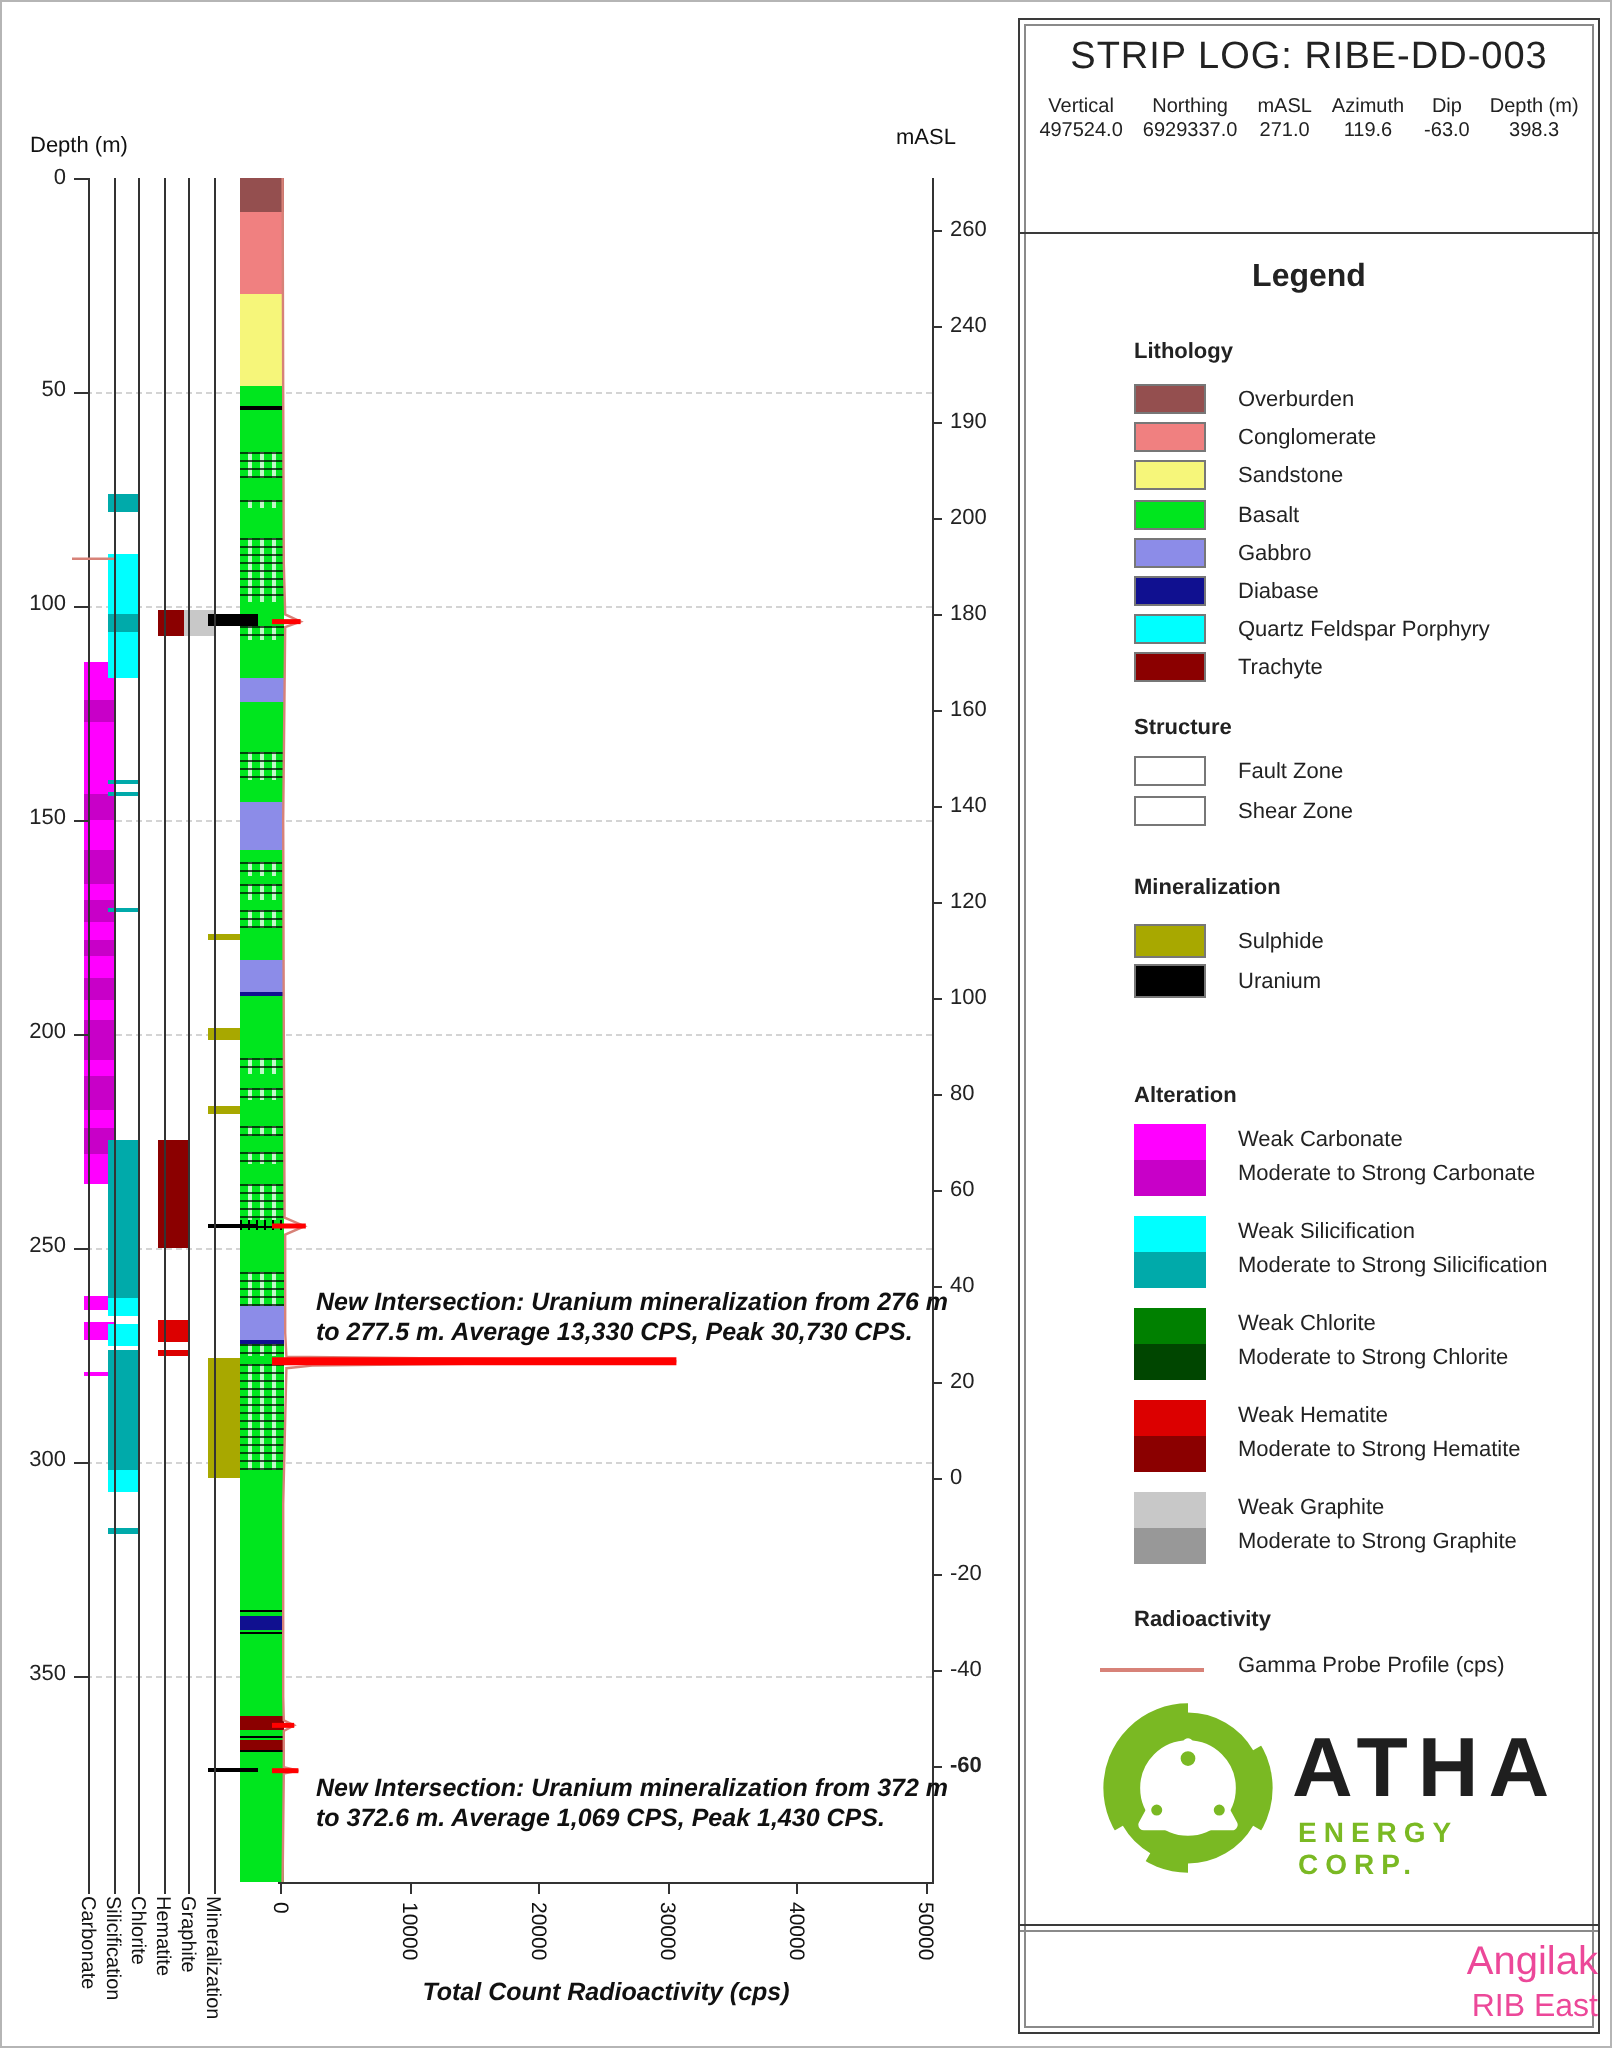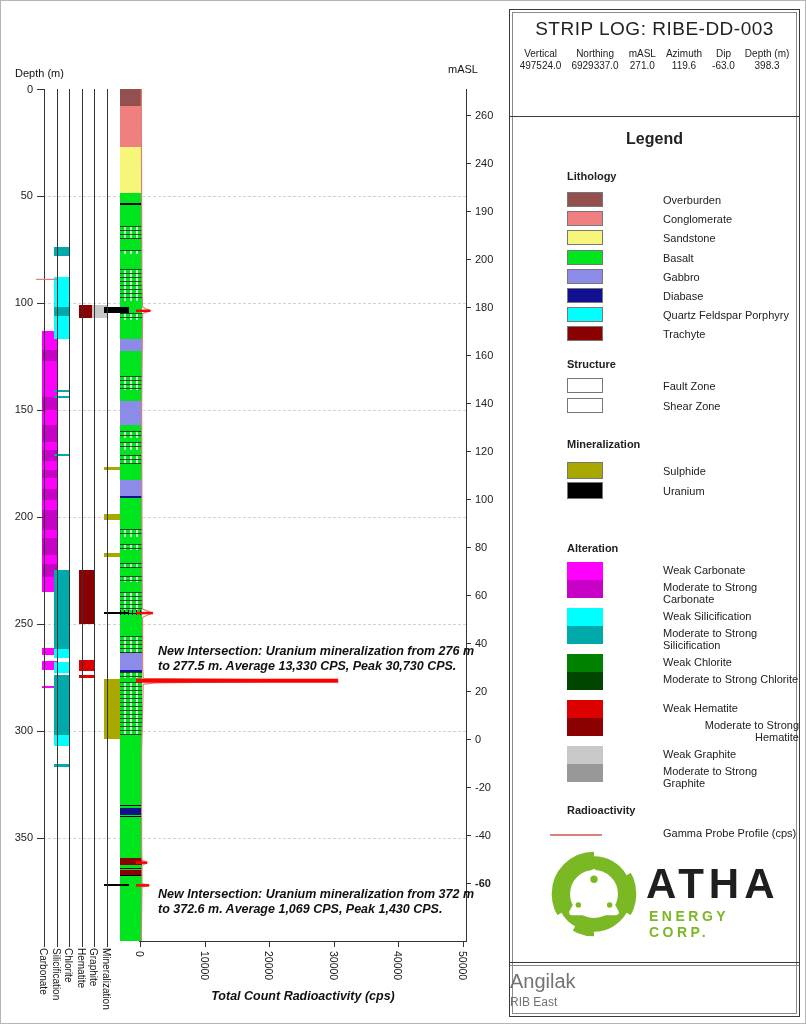--- a/index.html
+++ b/index.html
@@ -15,23 +15,23 @@
   #panel{position:absolute;left:508px;top:8px;width:291px;height:1008px;border:1px solid #3a3a3a;background:#fff;box-sizing:border-box;}
   #panel .inner-border{position:absolute;left:2px;top:2px;right:2px;bottom:2px;border:1px solid #8a8a8a;pointer-events:none;}
   .ptitle{position:absolute;left:0;top:8px;width:100%;text-align:center;font-size:19px;letter-spacing:.5px;color:#222;}
   .fields{position:absolute;left:0;top:38px;width:100%;display:flex;justify-content:center;gap:10px;}
   .fcell{text-align:center;font-size:10px;color:#222;line-height:12px;}
   .notes{position:absolute;left:0;top:66px;width:100%;text-align:center;font-size:10.5px;line-height:13px;color:#222;}
   .hsep{position:absolute;left:0;top:106px;width:100%;height:1px;background:#3a3a3a;}
   .legend-title{position:absolute;left:0;top:120px;width:100%;text-align:center;font-size:16px;font-weight:bold;color:#222;}
   .sec-title{position:absolute;left:57px;font-size:11px;font-weight:bold;color:#222;}
   .sw{position:absolute;left:57px;width:36px;box-sizing:border-box;}
-  .sw-label{position:absolute;left:109px;font-size:11px;color:#222;margin-left:44px;}
+  .sw-label{position:absolute;left:109px;font-size:11px;color:#222;}
   .ann{position:absolute;font-size:12.5px;font-weight:bold;font-style:italic;line-height:15px;color:#101010;width:345px;}
-  .footer-line{position:absolute;left:0;width:100%;text-align:left;color:#737373;}
+  .footer-line{position:absolute;left:0;width:100%;text-align:right;color:#ec4899;}
   .tick-label{font-size:11px;color:#222;}
 </style>
 </head>
 <body>
 
 <div id="page">
   <div id="log" class="abs" style="left:0;top:0;width:506px;height:1024px;">
       <div style="position: absolute; left: 42px; top: 194.95px; width: 423px; height: 0px; border-top: 1px dashed rgb(212, 212, 212);"></div>
       <div style="position: absolute; left: 42px; top: 301.9px; width: 423px; height: 0px; border-top: 1px dashed rgb(212, 212, 212);"></div>
       <div style="position: absolute; left: 42px; top: 408.85px; width: 423px; height: 0px; border-top: 1px dashed rgb(212, 212, 212);"></div>
@@ -272,21 +272,21 @@
         <circle cx="67" cy="62" r="4" fill="#7AB923" stroke="#fff" stroke-width="2"></circle>
         <circle cx="33" cy="62" r="4" fill="#7AB923" stroke="#fff" stroke-width="2"></circle>
       </svg>
       <div style="position:absolute;left:98px;top:14px;font-size:42px;font-weight:bold;letter-spacing:5px;color:#1f1f1f;">ATHA</div>
       <div style="position:absolute;left:101px;top:62px;font-size:14px;font-weight:bold;letter-spacing:3.5px;color:#7AB923;">ENERGY CORP.</div>
     </div>
 
     <div class="abs" style="left:0;top:952px;width:100%;height:1px;background:#3a3a3a;"></div>
     <div class="abs" style="left:0;top:955px;width:100%;height:1px;background:#8a8a8a;"></div>
     <div class="footer-line" style="top:960px;font-size:20px;">Angilak</div>
-    <div class="footer-line" style="top:985px;font-size:12px;">RIB East</div>
+    <div class="footer-line" style="top:985px;font-size:16px;">RIB East</div>
   <div class="sec-title" style="position: absolute; top: 160px;">Lithology</div>
       <div class="sw" style="position: absolute; top: 182px; height: 15px; background: rgb(148, 79, 79); border: 1px solid rgb(119, 119, 119);"></div>
       <div class="sw-label" style="position: absolute; top: 184px;">Overburden</div>
       <div class="sw" style="position: absolute; top: 201.2px; height: 15px; background: rgb(240, 128, 128); border: 1px solid rgb(119, 119, 119);"></div>
       <div class="sw-label" style="position: absolute; top: 203.2px;">Conglomerate</div>
       <div class="sw" style="position: absolute; top: 220.4px; height: 15px; background: rgb(246, 246, 122); border: 1px solid rgb(119, 119, 119);"></div>
       <div class="sw-label" style="position: absolute; top: 222.4px;">Sandstone</div>
       <div class="sw" style="position: absolute; top: 239.6px; height: 15px; background: rgb(0, 230, 30); border: 1px solid rgb(119, 119, 119);"></div>
       <div class="sw-label" style="position: absolute; top: 241.6px;">Basalt</div>
       <div class="sw" style="position: absolute; top: 258.8px; height: 15px; background: rgb(140, 140, 232); border: 1px solid rgb(119, 119, 119);"></div>

